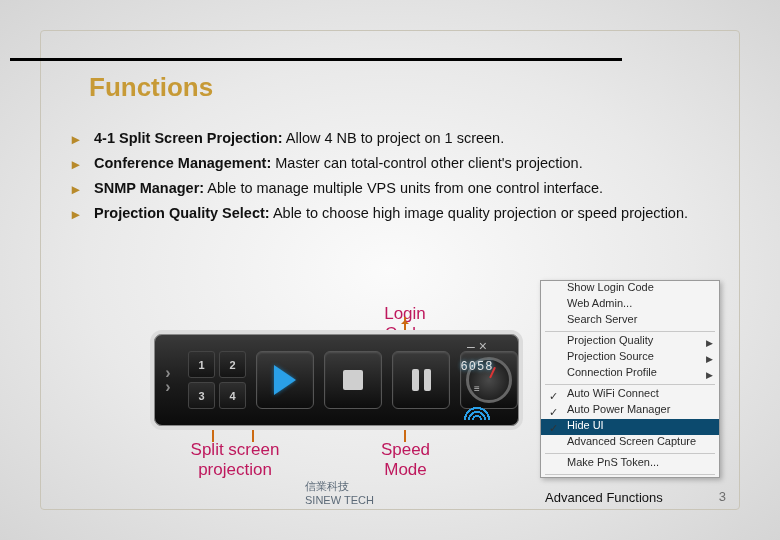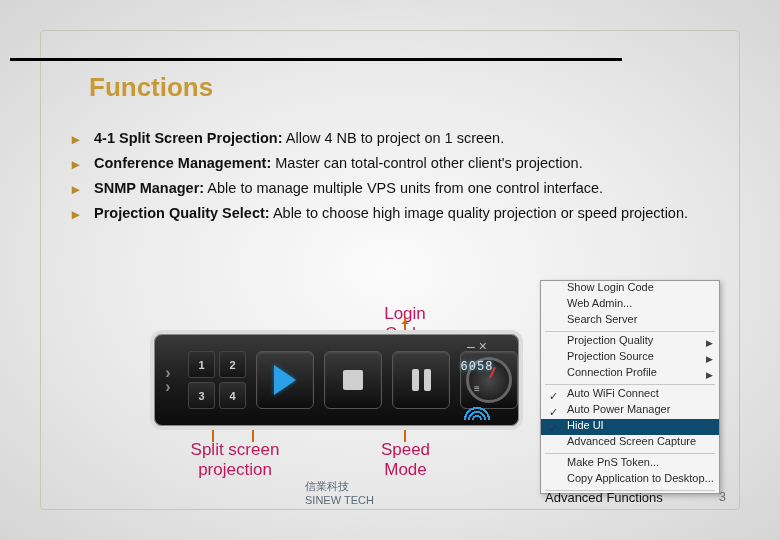--- a/index.html
+++ b/index.html
@@ -249,21 +249,20 @@
   <div class="mi sub">Projection Quality</div>
   <div class="mi sub">Projection Source</div>
   <div class="mi sub">Connection Profile</div>
   <div class="sep"></div>
   <div class="mi chk">Auto WiFi Connect</div>
   <div class="mi chk">Auto Power Manager</div>
   <div class="mi chk hl">Hide UI</div>
   <div class="mi">Advanced Screen Capture</div>
   <div class="sep"></div>
   <div class="mi">Make PnS Token...</div>
-  <div class="mi">Copy Application to Desktop...</div>
   <div class="sep"></div>
 
 </div>
 
 <div class="footer-co">
   <div>信業科技</div>
   <div>SINEW TECH</div>
 </div>
 
 <div class="adv-label">Advanced Functions</div>

